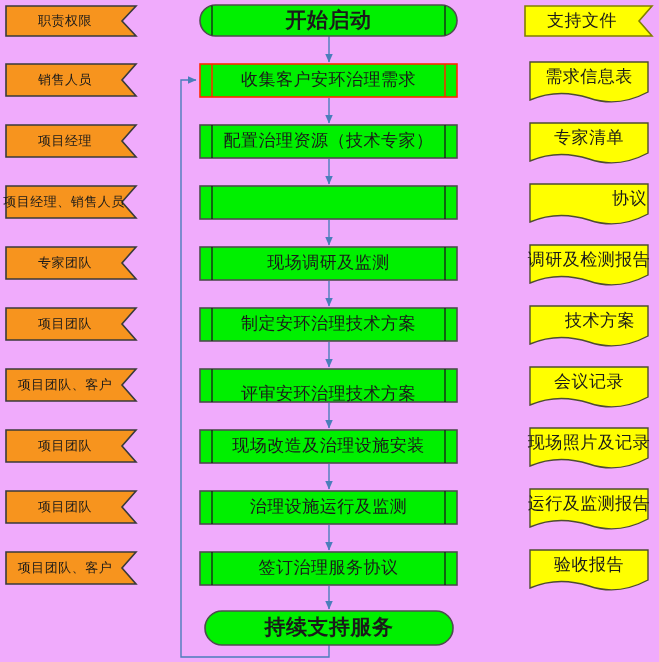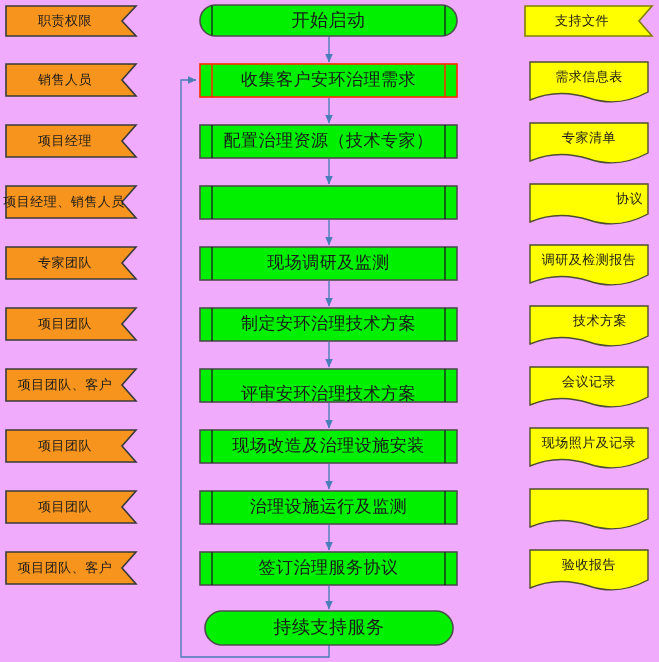--- a/index.html
+++ b/index.html
@@ -34,22 +34,22 @@
     text-align: center;
     color: #1a1a1a;
     font-size: 13px;
     line-height: 1.1;
     letter-spacing: 0.5px;
     white-space: nowrap;
     pointer-events: none;
   }
   .lbl-role { font-size: 13px; }
   .lbl-proc { font-size: 17px; }
-  .lbl-term { font-size: 18px; }
-  .lbl-doc  { font-size: 13px; }
+  .lbl-term { font-size: 21px; font-weight: bold; }
+  .lbl-doc  { font-size: 17px; }
 </style>
 </head>
 <body>
 
 <div id="canvas">
 
   <svg id="svg-layer" viewBox="0 0 659 662" xmlns="http://www.w3.org/2000/svg">
     <defs>
       <marker id="arrowhead" markerWidth="9" markerHeight="8" refX="8.5" refY="4" orient="auto" markerUnits="userSpaceOnUse">
         <path d="M0,0 L9,4 L0,8 z" fill="#4a7ebb"></path>
@@ -208,15 +208,16 @@
   <div class="node-label lbl-term" style="left:205px; top:611px; width:248px; height:34px;">持续支持服务</div>
 
   <div class="node-label lbl-doc" style="left:525px; top:6px;   width:114px; height:30px;">支持文件</div>
   <div class="node-label lbl-doc" style="left:530px; top:62px;  width:118px; height:30px;">需求信息表</div>
   <div class="node-label lbl-doc" style="left:530px; top:123px; width:118px; height:30px;">专家清单</div>
   <div class="node-label lbl-doc" style="left:560px; top:184px; width:139px; height:30px;">协议</div>
   <div class="node-label lbl-doc" style="left:530px; top:245px; width:118px; height:30px;">调研及检测报告</div>
   <div class="node-label lbl-doc" style="left:530px; top:306px; width:140px; height:30px;">技术方案</div>
   <div class="node-label lbl-doc" style="left:530px; top:367px; width:118px; height:30px;">会议记录</div>
   <div class="node-label lbl-doc" style="left:530px; top:428px; width:118px; height:30px;">现场照片及记录</div>
+  <div class="node-label lbl-doc" style="left:530px; top:489px; width:118px; height:30px;">运行及监测报告</div>
   <div class="node-label lbl-doc" style="left:530px; top:550px; width:118px; height:30px;">验收报告</div>
 
 </div>
 
 </body></html>

